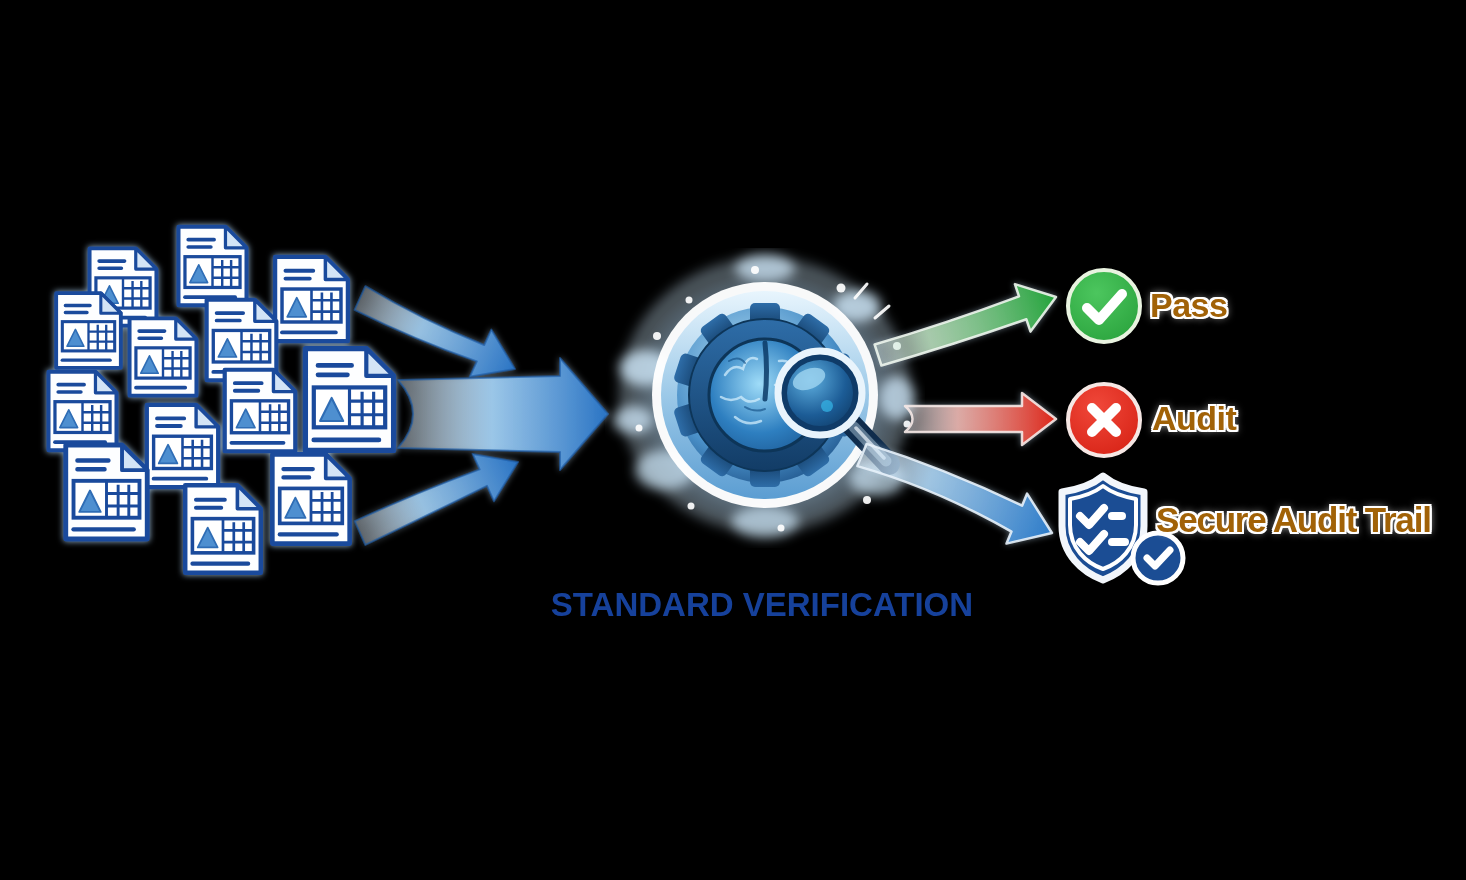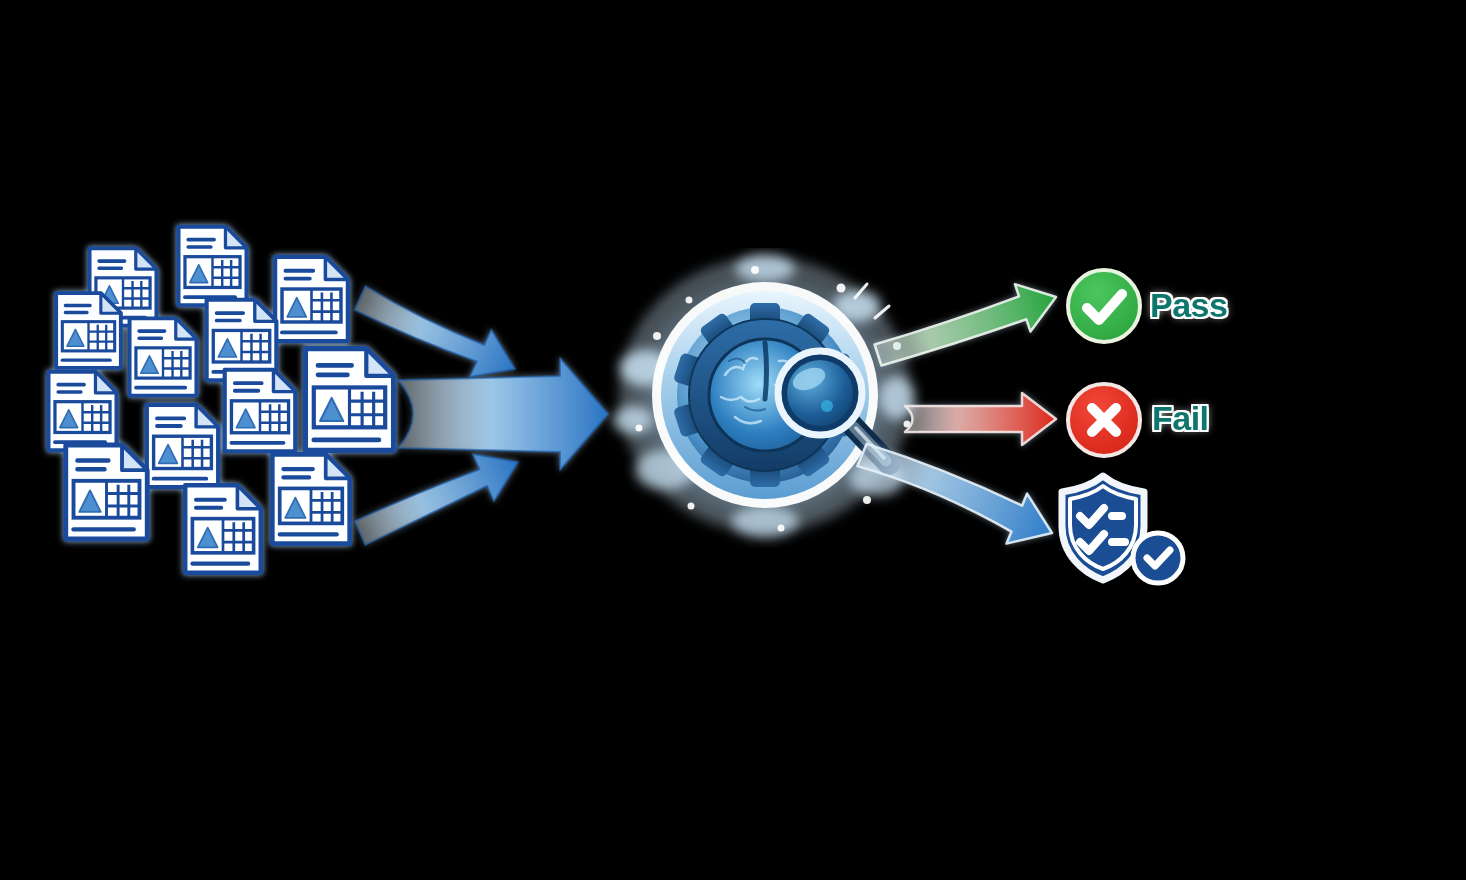--- a/index.html
+++ b/index.html
@@ -11,21 +11,21 @@
   
   .docs-svg{filter:drop-shadow(0 0 3px rgba(175,212,245,.85));}
   
   .arrow-svg{filter:drop-shadow(0 0 3px rgba(205,232,255,.45));}
   
   .logo-halo{
     width:340px;height:320px;border-radius:50%;
     background:radial-gradient(closest-side,rgba(195,228,250,.65),rgba(150,200,242,.35) 58%,rgba(120,180,235,.12) 72%,transparent 80%);
   }
   .halo-text{
-    color:#0f766e;font-weight:700;text-align:center;white-space:nowrap;
+    color:#a16207;font-weight:700;text-align:center;white-space:nowrap;
     text-shadow:-2px 0 0 #fff,2px 0 0 #fff,0 -2px 0 #fff,0 2px 0 #fff,
                 -2px -2px 0 #fff,2px 2px 0 #fff,-2px 2px 0 #fff,2px -2px 0 #fff,
                 0 0 9px rgba(255,255,255,.95);
   }
   .automator-title{left:562px;top:511px;width:400px;font-size:52px;letter-spacing:0;}
   .subtitle{
     left:460px;top:586px;width:604px;text-align:center;
     font-size:33px;font-weight:700;color:#16419b;white-space:nowrap;
   }
   .pass-label{left:1150px;top:286px;font-size:34px;letter-spacing:-.5px;}
@@ -186,20 +186,21 @@
         <circle cx="292" cy="98" r="4"></circle>
         <circle cx="302" cy="176" r="3.5"></circle>
       <circle cx="262" cy="252" r="4"></circle>
         <circle cx="176" cy="280" r="3.5"></circle>
         <circle cx="86" cy="258" r="3.5"></circle>
       <circle cx="34" cy="180" r="3.5"></circle>
       <path d="M250 50 L262 36 M270 70 L284 58" stroke="#fff" stroke-width="3" stroke-linecap="round"></path>
     </g>
   </svg>
 
+  <div class="abs subtitle">STANDARD VERIFICATION</div>
 
   <svg class="abs arrow-svg" style="left:850px;top:280px" width="220" height="270" viewBox="0 0 220 270">
     <defs>
       <linearGradient id="gGrad" gradientUnits="userSpaceOnUse" x1="25" y1="75" x2="206" y2="17">
         <stop offset="0" stop-color="#eaf7ea" stop-opacity=".25"></stop>
         <stop offset=".3" stop-color="#bfe7c0" stop-opacity=".8"></stop>
         <stop offset="1" stop-color="#23a33b"></stop>
       </linearGradient>
       <linearGradient id="rGrad" gradientUnits="userSpaceOnUse" x1="55" y1="139" x2="206" y2="139">
         <stop offset="0" stop-color="#fdf0ee" stop-opacity=".3"></stop>
@@ -244,15 +245,16 @@
     <path d="M57 16 C48 23 35 27 24 29 L24 55 C24 78 40 93 57 99 C74 93 90 78 90 55 L90 29 C79 27 66 23 57 16 Z" fill="none" stroke="#ffffff" stroke-width="4" stroke-linejoin="round"></path>
     <path d="M34 46 L43 55 L58 38" fill="none" stroke="#ffffff" stroke-width="8" stroke-linecap="round" stroke-linejoin="round"></path>
     <rect x="62" y="42" width="18" height="8" rx="4" fill="#ffffff"></rect>
     <path d="M34 72 L43 81 L58 64" fill="none" stroke="#ffffff" stroke-width="8" stroke-linecap="round" stroke-linejoin="round"></path>
     <rect x="62" y="68" width="21" height="8" rx="4" fill="#ffffff"></rect>
     <circle cx="112" cy="88" r="25" fill="#1b4d94" stroke="#ffffff" stroke-width="5"></circle>
     <path d="M101 88 L109 96 L124 80" fill="none" stroke="#ffffff" stroke-width="7" stroke-linecap="round" stroke-linejoin="round"></path>
   </svg>
 
   <div class="abs halo-text pass-label">Pass</div>
-  <div class="abs halo-text fail-label">Fail</div>
+  <div class="abs halo-text fail-label">Audit</div>
+  <div class="abs halo-text audit-label">Secure Audit Trail</div>
 
 </div>
 
 </body></html>

